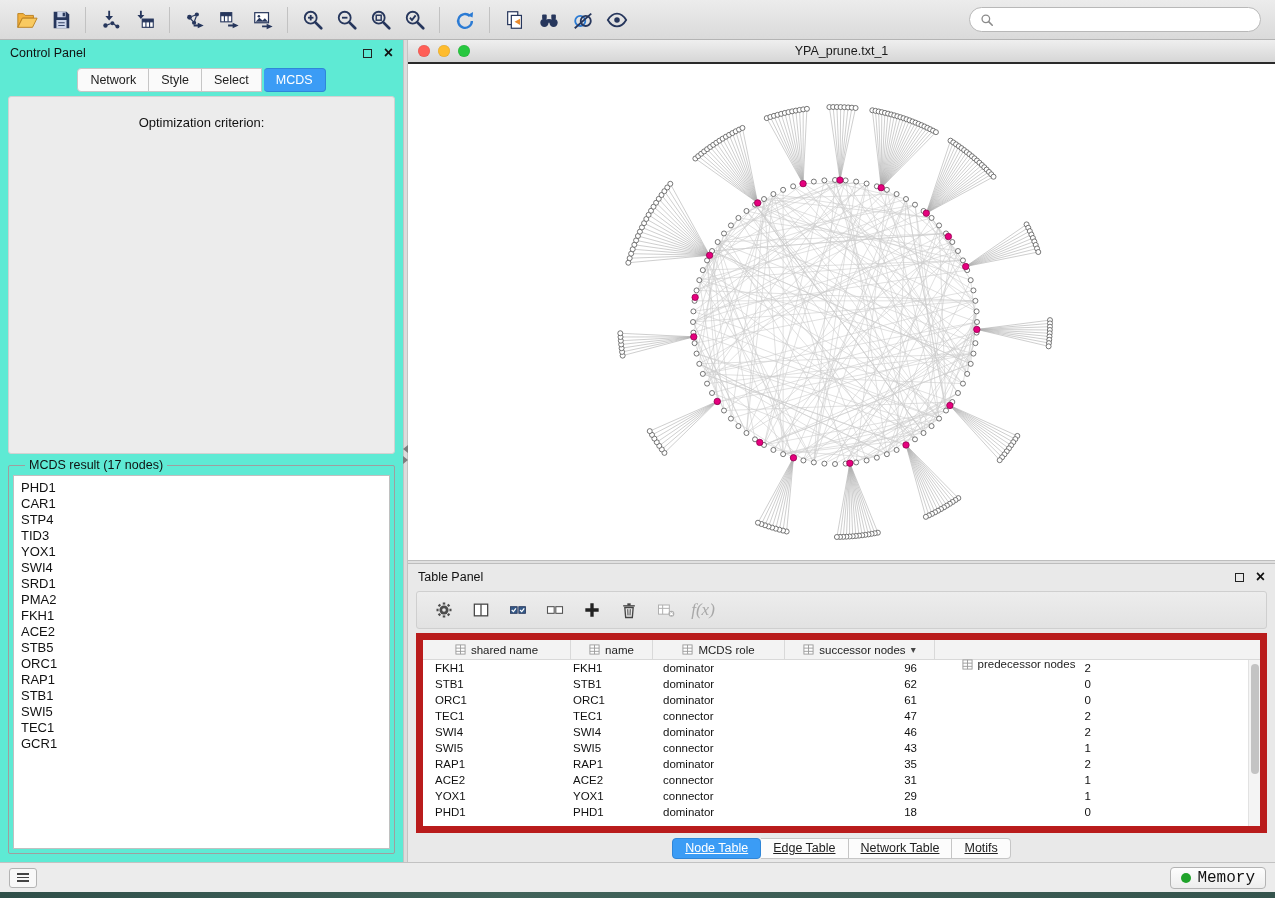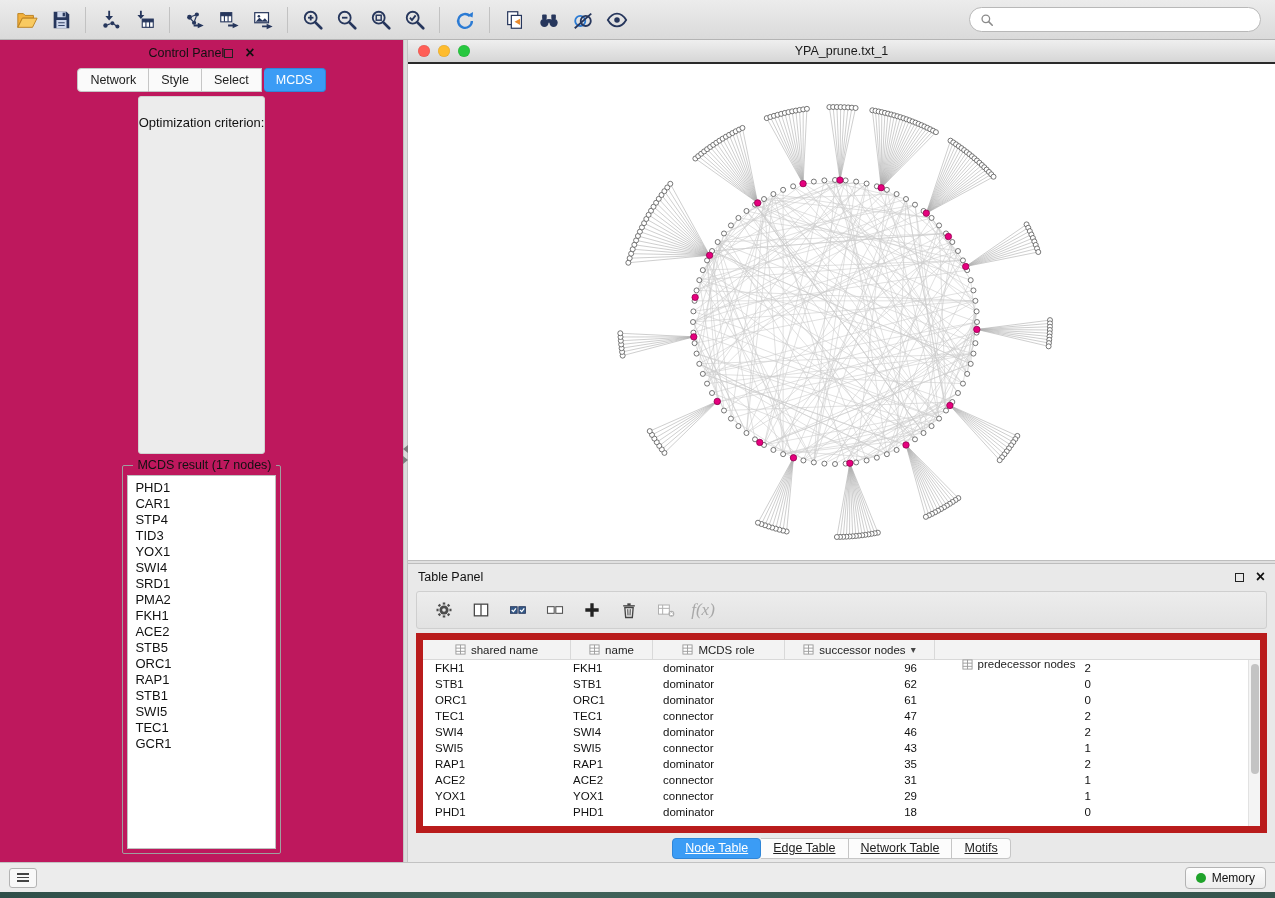--- a/index.html
+++ b/index.html
@@ -11,21 +11,21 @@
   .toolbar{height:40px;flex:0 0 auto;background:linear-gradient(#eceuec,#dcdcdc);background:linear-gradient(#ececec,#dadada);border-bottom:1px solid #b4b4b4;display:flex;align-items:center;padding:0 10px;gap:1px;}
   .tbtn{width:33px;height:30px;border:none;background:transparent;display:flex;align-items:center;justify-content:center;padding:0;cursor:pointer;}
   .tsep{width:1px;height:26px;background:#c2c2c2;margin:0 7px;flex:0 0 auto;}
   .search-box{margin-left:auto;margin-right:4px;display:flex;align-items:center;gap:6px;width:292px;height:25px;background:#fff;border:1px solid #b8b8b8;border-radius:13px;padding:0 10px;}
   .search-box input{border:none;outline:none;flex:1;font-size:12px;background:transparent;font-family:"Liberation Sans",sans-serif;}
 
   
   .main{flex:1;display:flex;min-height:0;}
 
   
-  .control-panel{width:403px;flex:0 0 auto;display:flex;flex-direction:column;background:#be185d;min-height:0;align-items:center;}
+  .control-panel{width:403px;flex:0 0 auto;display:flex;flex-direction:column;background:#5eead4;min-height:0;}
   .panel-header{height:26px;flex:0 0 auto;display:flex;align-items:center;padding:0 10px;font-size:12.5px;color:#111;}
   .ph-icons{margin-left:auto;display:flex;gap:12px;align-items:center;}
   .float-box{width:9px;height:9px;border:1.5px solid #222;display:inline-block;}
   .close-x{font-size:16px;font-weight:bold;color:#111;line-height:1;}
 
   .seg-row{display:flex;justify-content:center;margin-top:2px;flex:0 0 auto;}
   .seg button{font-size:12.5px;padding:4px 12px;background:#fafafa;border:1px solid #c6c6c6;border-left:none;color:#222;font-family:"Liberation Sans",sans-serif;cursor:pointer;}
   .seg button:first-child{border-left:1px solid #c6c6c6;border-radius:4px 0 0 4px;}
   .seg button:last-child{border-radius:0 4px 4px 0;}
   .seg button.active{background:#3b9cf5;border-color:#2f86d8;color:#fff;border-radius:4px;margin-left:2px;}
@@ -35,21 +35,21 @@
   .dropdown{margin-top:10px;width:314px;height:25px;background:#fff;border:1px solid #adadad;border-radius:5px;display:flex;align-items:center;box-shadow:0 1px 1px rgba(0,0,0,.08);cursor:pointer;}
   .dd-text{flex:1;font-size:12.5px;padding-left:9px;color:#111;white-space:nowrap;overflow:hidden;}
   .dd-stepper{width:19px;align-self:stretch;margin:-1px -1px -1px 0;background:linear-gradient(#5fb0fb,#2e7fe8);border-radius:0 5px 5px 0;display:flex;flex-direction:column;align-items:center;justify-content:center;gap:2px;}
   .arr-up{width:0;height:0;border-left:3.5px solid transparent;border-right:3.5px solid transparent;border-bottom:4.5px solid #fff;}
   .arr-dn{width:0;height:0;border-left:3.5px solid transparent;border-right:3.5px solid transparent;border-top:4.5px solid #fff;}
   .btn-row{display:flex;gap:12px;margin-top:14px;}
   .btn{height:25px;padding:0 14px;font-size:12.5px;background:linear-gradient(#ffffff,#f0f0f0);border:1px solid #b3b3b3;border-radius:5px;color:#111;font-family:"Liberation Sans",sans-serif;cursor:pointer;}
   .btn.focus{box-shadow:0 0 0 3px rgba(82,148,246,.55);border-color:#5a9af0;}
 
   .mcds-fieldset{margin:4px 8px 8px;flex:1;min-height:0;border:1px solid #9f9f9f;border-radius:2px;padding:3px 4px 4px;display:flex;flex-direction:column;}
-  .mcds-fieldset legend{font-size:12.5px;padding:0 4px;color:#111;margin-left:6px;}
+  .mcds-fieldset legend{font-size:12.5px;padding:0 4px;color:#111;margin-left:12px;}
   .mcds-list{flex:1;background:#fff;border:1px solid #c0c0c0;overflow:hidden;padding:4px 0;}
   .mcds-item{font-size:13px;line-height:16px;padding:0 7px;color:#111;}
 
   
   .vsplit{width:5px;flex:0 0 auto;background:#dcdcdc;border-left:1px solid #c3c3c3;border-right:1px solid #c3c3c3;position:relative;cursor:col-resize;}
   .vs-handle{position:absolute;top:405px;left:-1px;display:flex;flex-direction:column;gap:3px;align-items:center;}
   .tri-l{width:0;height:0;border-top:4px solid transparent;border-bottom:4px solid transparent;border-right:5px solid #7d7d7d;}
   .tri-r{width:0;height:0;border-top:4px solid transparent;border-bottom:4px solid transparent;border-left:5px solid #7d7d7d;}
 
   
@@ -89,21 +89,21 @@
   .tp-tabs{height:24px;flex:0 0 auto;display:flex;justify-content:center;align-items:center;margin:3px 0 2px;}
   .tp-tabs button{font-size:12.5px;padding:2.5px 12px;background:#fcfcfc;border:1px solid #c6c6c6;border-left:none;color:#222;font-family:"Liberation Sans",sans-serif;cursor:pointer;text-decoration:underline;}
   .tp-tabs button:first-child{border-left:1px solid #c6c6c6;border-radius:4px 0 0 4px;}
   .tp-tabs button:last-child{border-radius:0 4px 4px 0;}
   .tp-tabs button.active{background:#3b9cf5;border-color:#2f86d8;color:#fff;border-radius:4px;}
 
   
   .statusbar{height:30px;flex:0 0 auto;background:#ececec;border-top:1px solid #c2c2c2;display:flex;align-items:center;padding:0 9px;}
   .hamburger{width:28px;height:20px;border:1px solid #b3b3b3;border-radius:3px;background:#f8f8f8;display:flex;flex-direction:column;justify-content:center;align-items:center;gap:2px;cursor:pointer;}
   .hbar{width:12px;height:1.5px;background:#444;}
-  .memory-btn{margin-left:auto;display:flex;align-items:center;gap:6px;height:22px;padding:0 10px;border:1px solid #b3b3b3;border-radius:4px;background:linear-gradient(#fdfdfd,#ededed);font-size:12px;color:#111;cursor:pointer;}
+  .memory-btn{margin-left:auto;display:flex;align-items:center;gap:6px;height:22px;padding:0 10px;border:1px solid #b3b3b3;border-radius:4px;background:linear-gradient(#fdfdfd,#ededed);font-size:16px;color:#111;cursor:pointer;font-family:Liberation Mono, monospace;}
   .mem-dot{width:10px;height:10px;border-radius:50%;background:#1fa32a;}
 </style>
 </head>
 <body>
 
 <div class="app">
 
   <div class="toolbar">
     <button class="tbtn">
       <svg viewBox="0 0 24 24" width="22" height="22">

